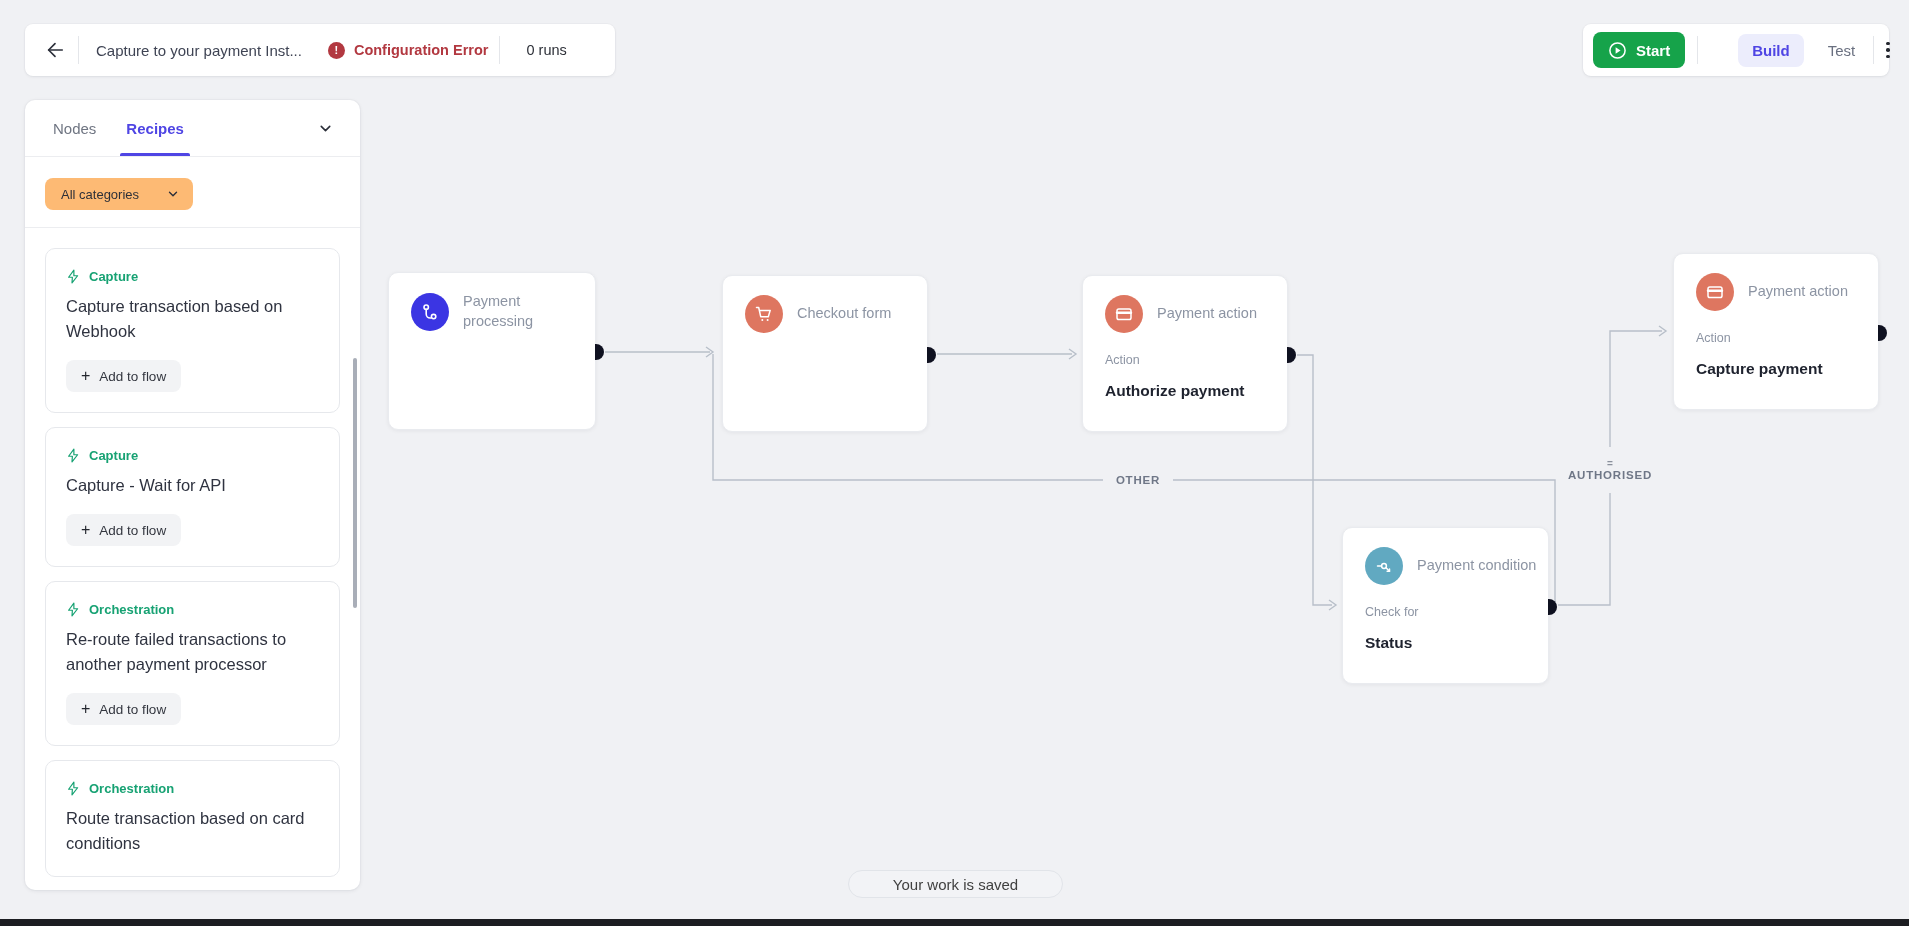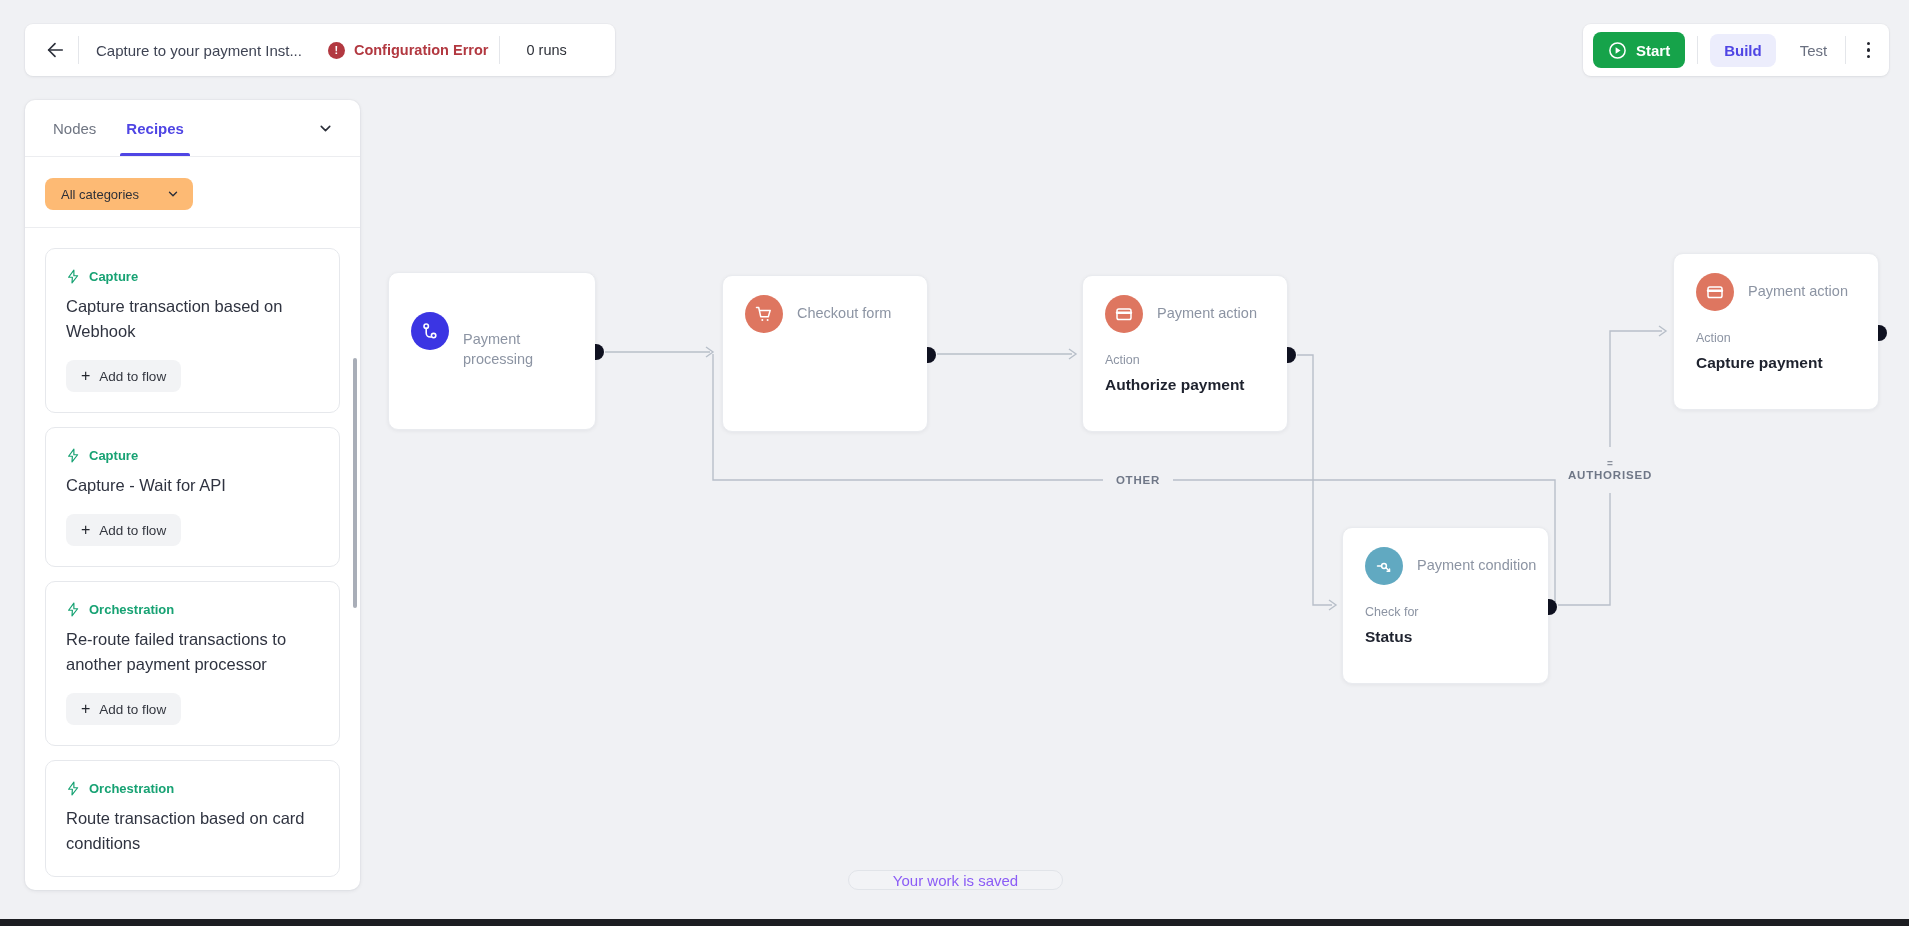--- a/index.html
+++ b/index.html
@@ -18,26 +18,26 @@
     color:#6f7787;font-size:11.5px;font-weight:600;letter-spacing:.8px;padding:2px 9px;white-space:nowrap;}
   .edge-label .eq{display:block;text-align:center;font-size:10px;font-weight:700;letter-spacing:0;line-height:10px;color:#8a909c;}
 
   .node{position:absolute;width:206px;height:157px;background:#fff;border:1px solid var(--border);
     border-radius:10px;box-shadow:0 1px 4px rgba(16,24,40,.06);padding:19px 22px;}
   .node-head{display:flex;align-items:center;gap:14px;}
   .node-icon{width:38px;height:38px;border-radius:50%;display:flex;align-items:center;justify-content:center;flex:none;}
   .node-title{font-size:14.5px;color:var(--node-gray);line-height:1.35;}
   .node-detail{margin-top:20px;}
   .node-detail .lbl{font-size:12.5px;color:var(--node-gray);}
-  .node-detail .val{font-size:15.5px;font-weight:700;color:var(--value);margin-top:9px;}
+  .node-detail .val{font-size:15.5px;font-weight:700;color:var(--value);margin-top:15px;}
   .port{position:absolute;right:-9px;top:71px;width:9px;height:16px;background:#0f1120;border-radius:0 9px 9px 0;}
 
-  .toast{position:absolute;left:848px;top:870px;width:215px;height:20px;border:1px solid #e1e4e9;
+  .toast{position:absolute;left:848px;top:870px;width:215px;height:28px;border:1px solid #e1e4e9;
     border-radius:999px;display:flex;align-items:center;justify-content:center;
-    color:#8b5cf6;font-size:15px;background:#f2f3f6;}
+    color:#404040;font-size:15px;background:#f2f3f6;}
 
   .bottom-bar{position:absolute;left:0;right:0;bottom:0;height:7px;background:#1c1d21;z-index:5;}
 
   
   .hdr{position:absolute;top:24px;height:52px;background:#fff;border-radius:8px;
     box-shadow:0 1px 3px rgba(16,24,40,.07),0 0 0 1px rgba(16,24,40,.02);display:flex;align-items:center;z-index:3;}
   .hdr-left{left:25px;width:590px;padding:0 18px;}
   .hdr-right{left:1583px;width:306px;padding:0 10px;}
   .vdiv{width:1px;height:28px;background:var(--divider);flex:none;}
   .back-btn{width:24px;height:24px;border:none;background:transparent;cursor:pointer;display:flex;align-items:center;justify-content:center;}
@@ -47,21 +47,21 @@
   .err-icon{width:17px;height:17px;border-radius:50%;background:var(--red);color:#fff;font-size:11px;font-weight:700;
     display:flex;align-items:center;justify-content:center;line-height:1;}
   .err-text{color:var(--red);font-size:14.5px;font-weight:600;white-space:nowrap;}
   .runs-div{margin-left:24px;}
   .runs{font-size:14.5px;font-weight:500;color:#2d3038;margin-left:26px;white-space:nowrap;}
 
   .start-btn{display:flex;align-items:center;gap:9px;background:var(--green);color:#fff;border:none;border-radius:8px;
     height:36px;padding:0 15px;font-size:15px;font-weight:600;cursor:pointer;font-family:inherit;}
   .hdr-right .vdiv{margin:0 12px;}
   .mode-tab{border:none;background:transparent;font-size:15px;cursor:pointer;font-family:inherit;}
-  .mode-build{background:var(--indigo-bg);color:var(--indigo);font-weight:600;border-radius:8px;padding:8px 14px;}
+  .mode-build{background:var(--indigo-bg);color:var(--indigo);font-weight:600;border-radius:8px;padding:8px 14px;margin-left:28px;}
   .mode-test{color:#6a7080;font-weight:500;margin-left:18px;padding:8px 6px;}
   .kebab{border:none;background:transparent;cursor:pointer;width:26px;height:30px;display:flex;flex-direction:column;
     align-items:center;justify-content:center;gap:3px;}
   .kebab i{width:3.5px;height:3.5px;border-radius:50%;background:#23262e;display:block;}
 
   
   .sidebar{position:absolute;left:25px;top:100px;width:335px;height:790px;background:#fff;border-radius:10px;
     box-shadow:0 1px 4px rgba(16,24,40,.08),0 0 0 1px rgba(16,24,40,.02);z-index:2;display:flex;flex-direction:column;overflow:hidden;}
   .tabbar{display:flex;align-items:stretch;padding:0 26px;border-bottom:1px solid #ecedf0;height:57px;flex:none;}
   .tab{border:none;background:transparent;font-size:15px;cursor:pointer;font-family:inherit;position:relative;padding:0 2px;}
@@ -116,21 +116,21 @@
 
   <div class="node" style="left:388px;top:272px;width:208px;height:158px;">
     <div class="node-head">
       <span class="node-icon" style="background:var(--node-indigo);">
         <svg width="20" height="20" viewBox="0 0 20 20" fill="none" stroke="#fff" stroke-width="1.6" stroke-linecap="round">
           <circle cx="6.2" cy="5.2" r="2.2"></circle>
             <path d="M6.2 7.4 V 12 a 4 4 0 0 0 4 4 h 0.6"></path>
             <circle cx="13.6" cy="14.6" r="2.2"></circle>
         </svg>
       </span>
-      <span class="node-title" style="max-width:84px;margin-top:38px;">Payment processing</span>
+      <span class="node-title" style="max-width:84px;">Payment processing</span>
     </div>
     <span class="port"></span>
   </div>
 
   <div class="node" style="left:722px;top:275px;">
     <div class="node-head">
       <span class="node-icon" style="background:var(--coral);">
         <svg width="20" height="20" viewBox="0 0 20 20" fill="none" stroke="#fff" stroke-width="1.5" stroke-linecap="round" stroke-linejoin="round">
           <path d="M2.5 3.5 h2.2 l2 9.2 h7.6 l1.9 -6.3 H5.6"></path>
             <circle cx="8.3" cy="16" r="1" fill="#fff" stroke="none"></circle>

